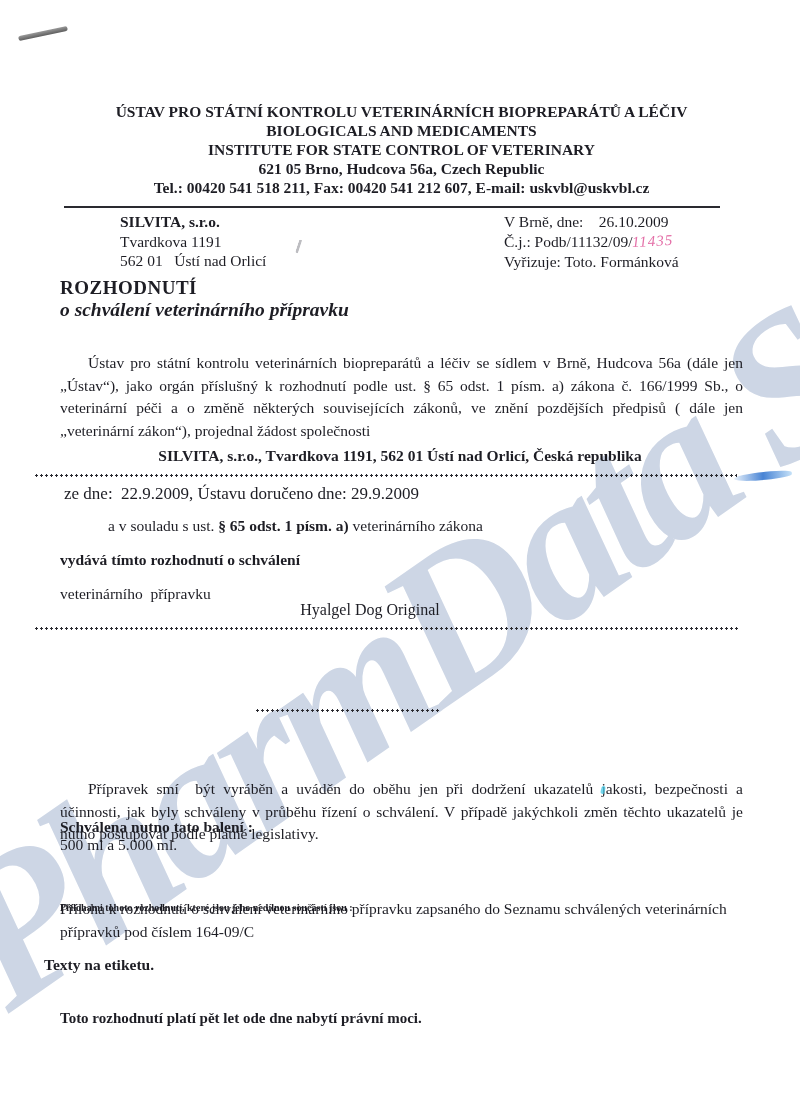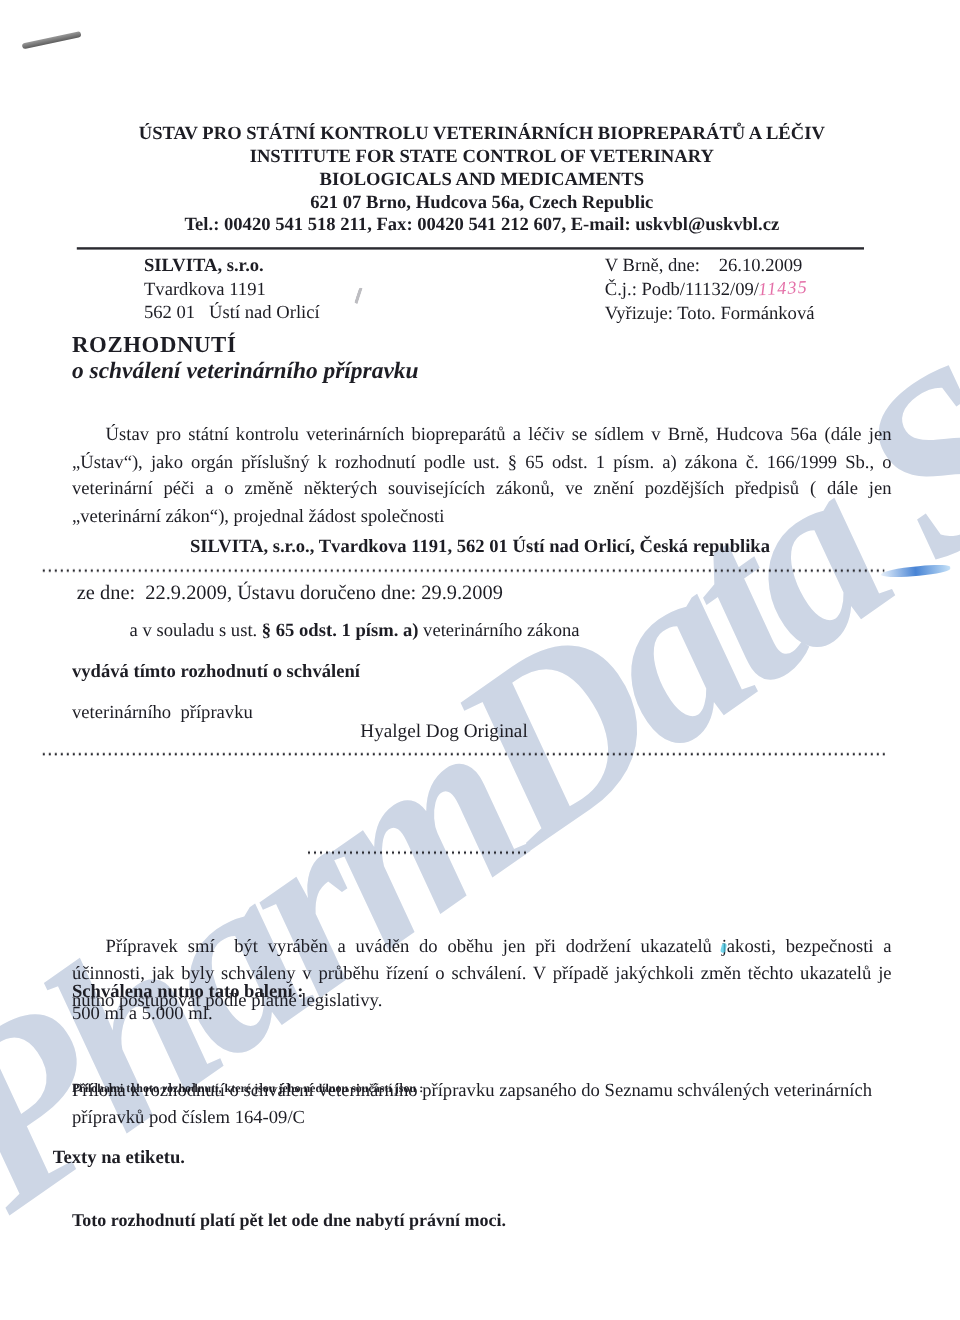--- a/index.html
+++ b/index.html
@@ -91,23 +91,23 @@
 
   <div class="watermark">PharmData S.r.o.</div>
 
   <div class="pen-stroke"></div>
   <div class="gray-squiggle"></div>
   <div class="blue-pen-mark"></div>
   <div class="cyan-mark"></div>
 
   <div class="blk letterhead">
     <div>ÚSTAV PRO STÁTNÍ KONTROLU VETERINÁRNÍCH BIOPREPARÁTŮ A LÉČIV</div>
+    <div>BIOLOGICALS AND MEDICAMENTS</div>
     <div>INSTITUTE FOR STATE CONTROL OF VETERINARY</div>
-    <div>BIOLOGICALS AND MEDICAMENTS</div>
-    <div>621 07 Brno, Hudcova 56a, Czech Republic</div>
+    <div>621 05 Brno, Hudcova 56a, Czech Republic</div>
     <div>Tel.: 00420 541 518 211, Fax: 00420 541 212 607, E-mail: uskvbl@uskvbl.cz</div>
   </div>
 
   <div class="blk rule"></div>
 
   <div class="blk addr">
     <div class="name">SILVITA, s.r.o.</div>
     <div>Tvardkova 1191</div>
     <div>562 01&nbsp;&nbsp;&nbsp;Ústí nad Orlicí</div>
   </div>

